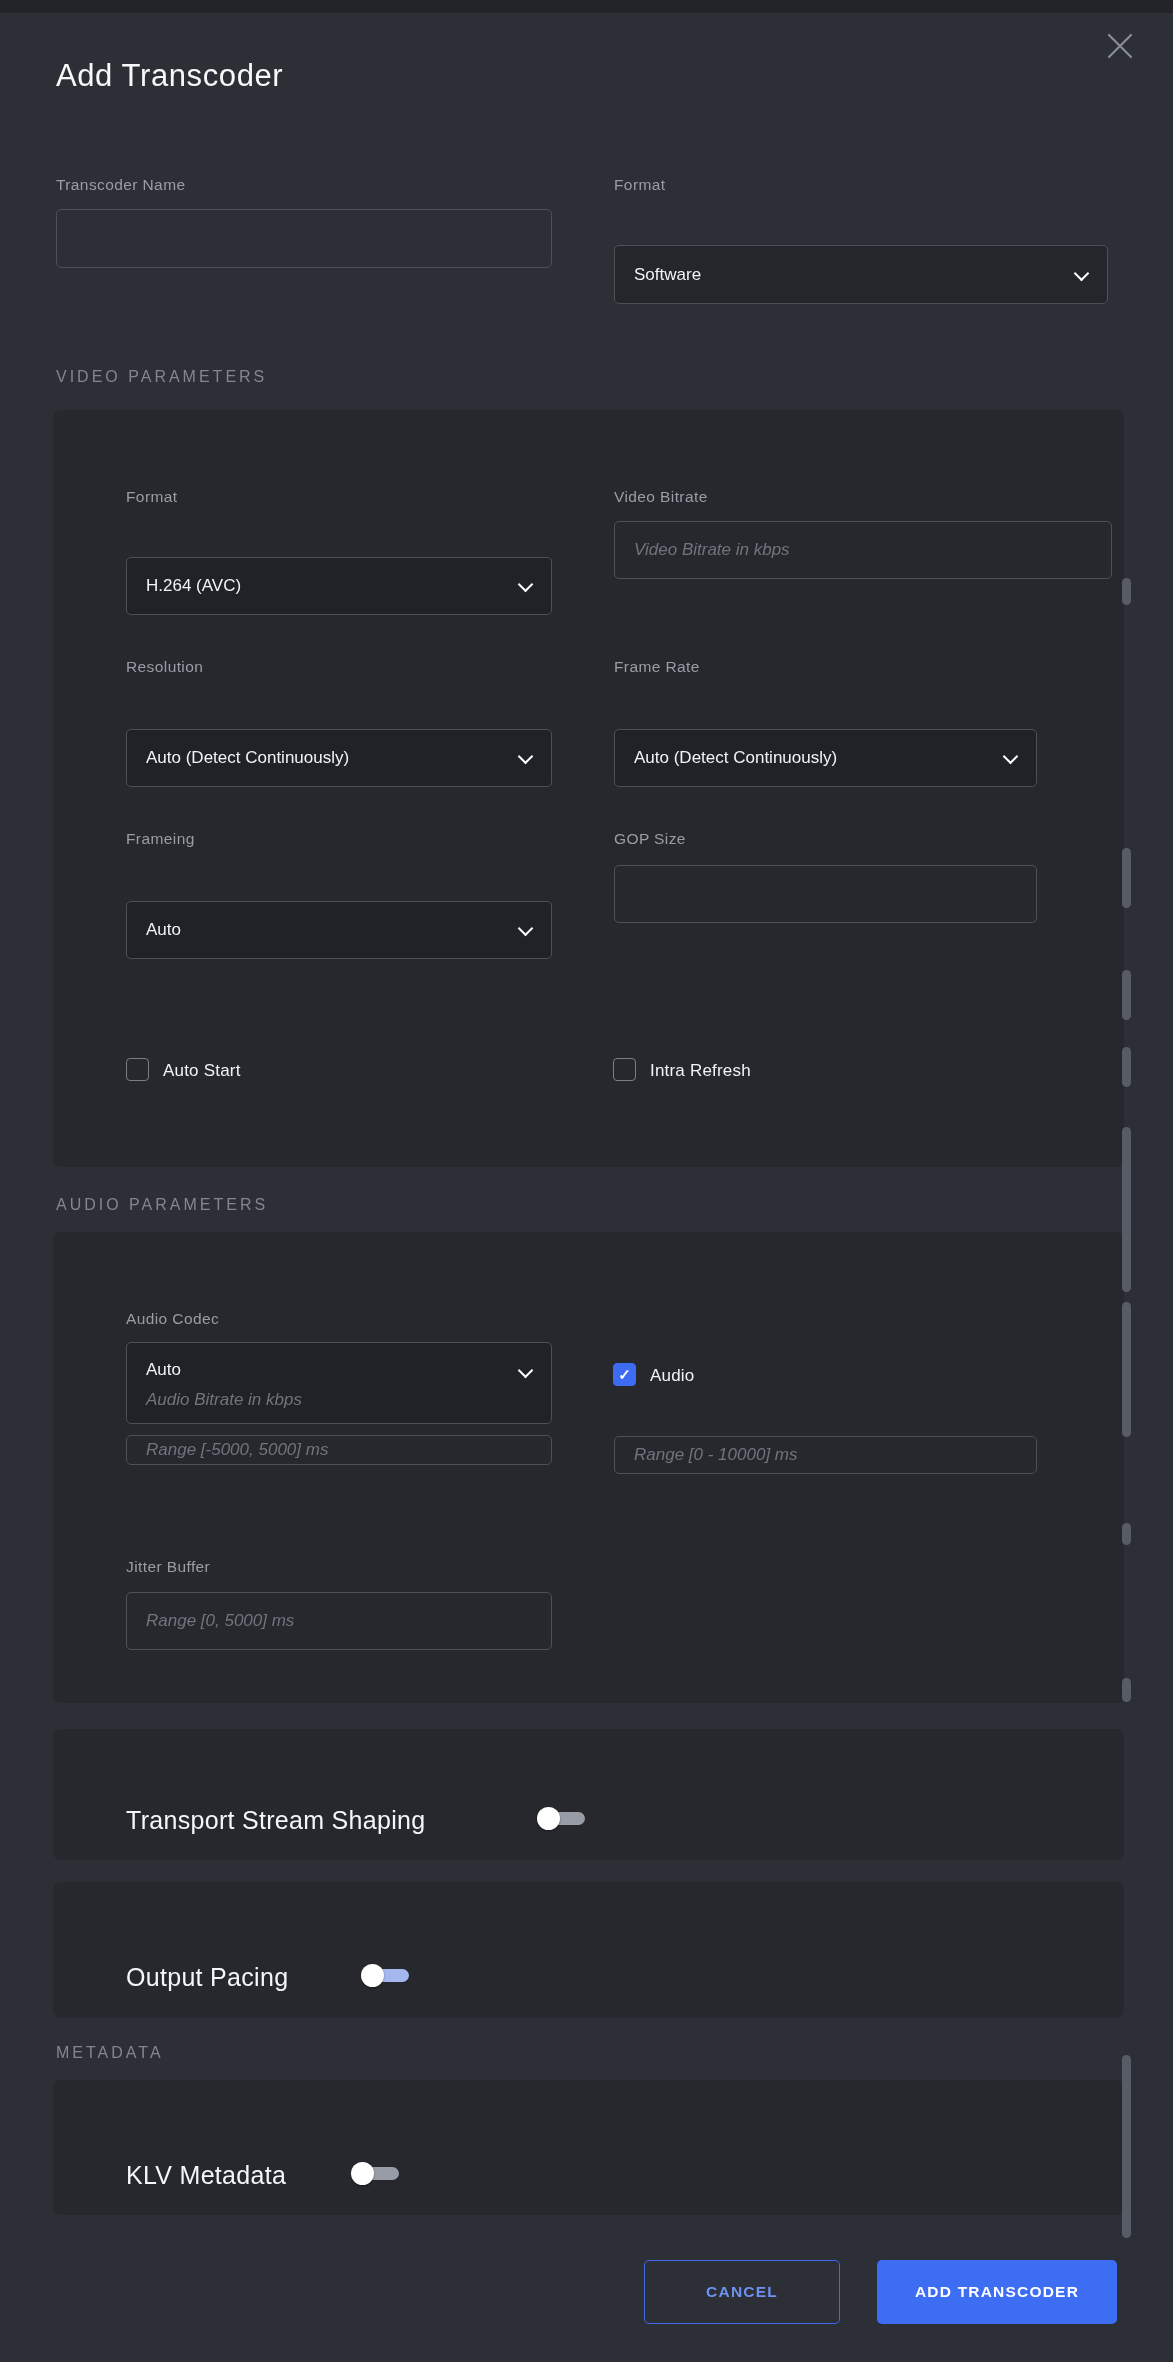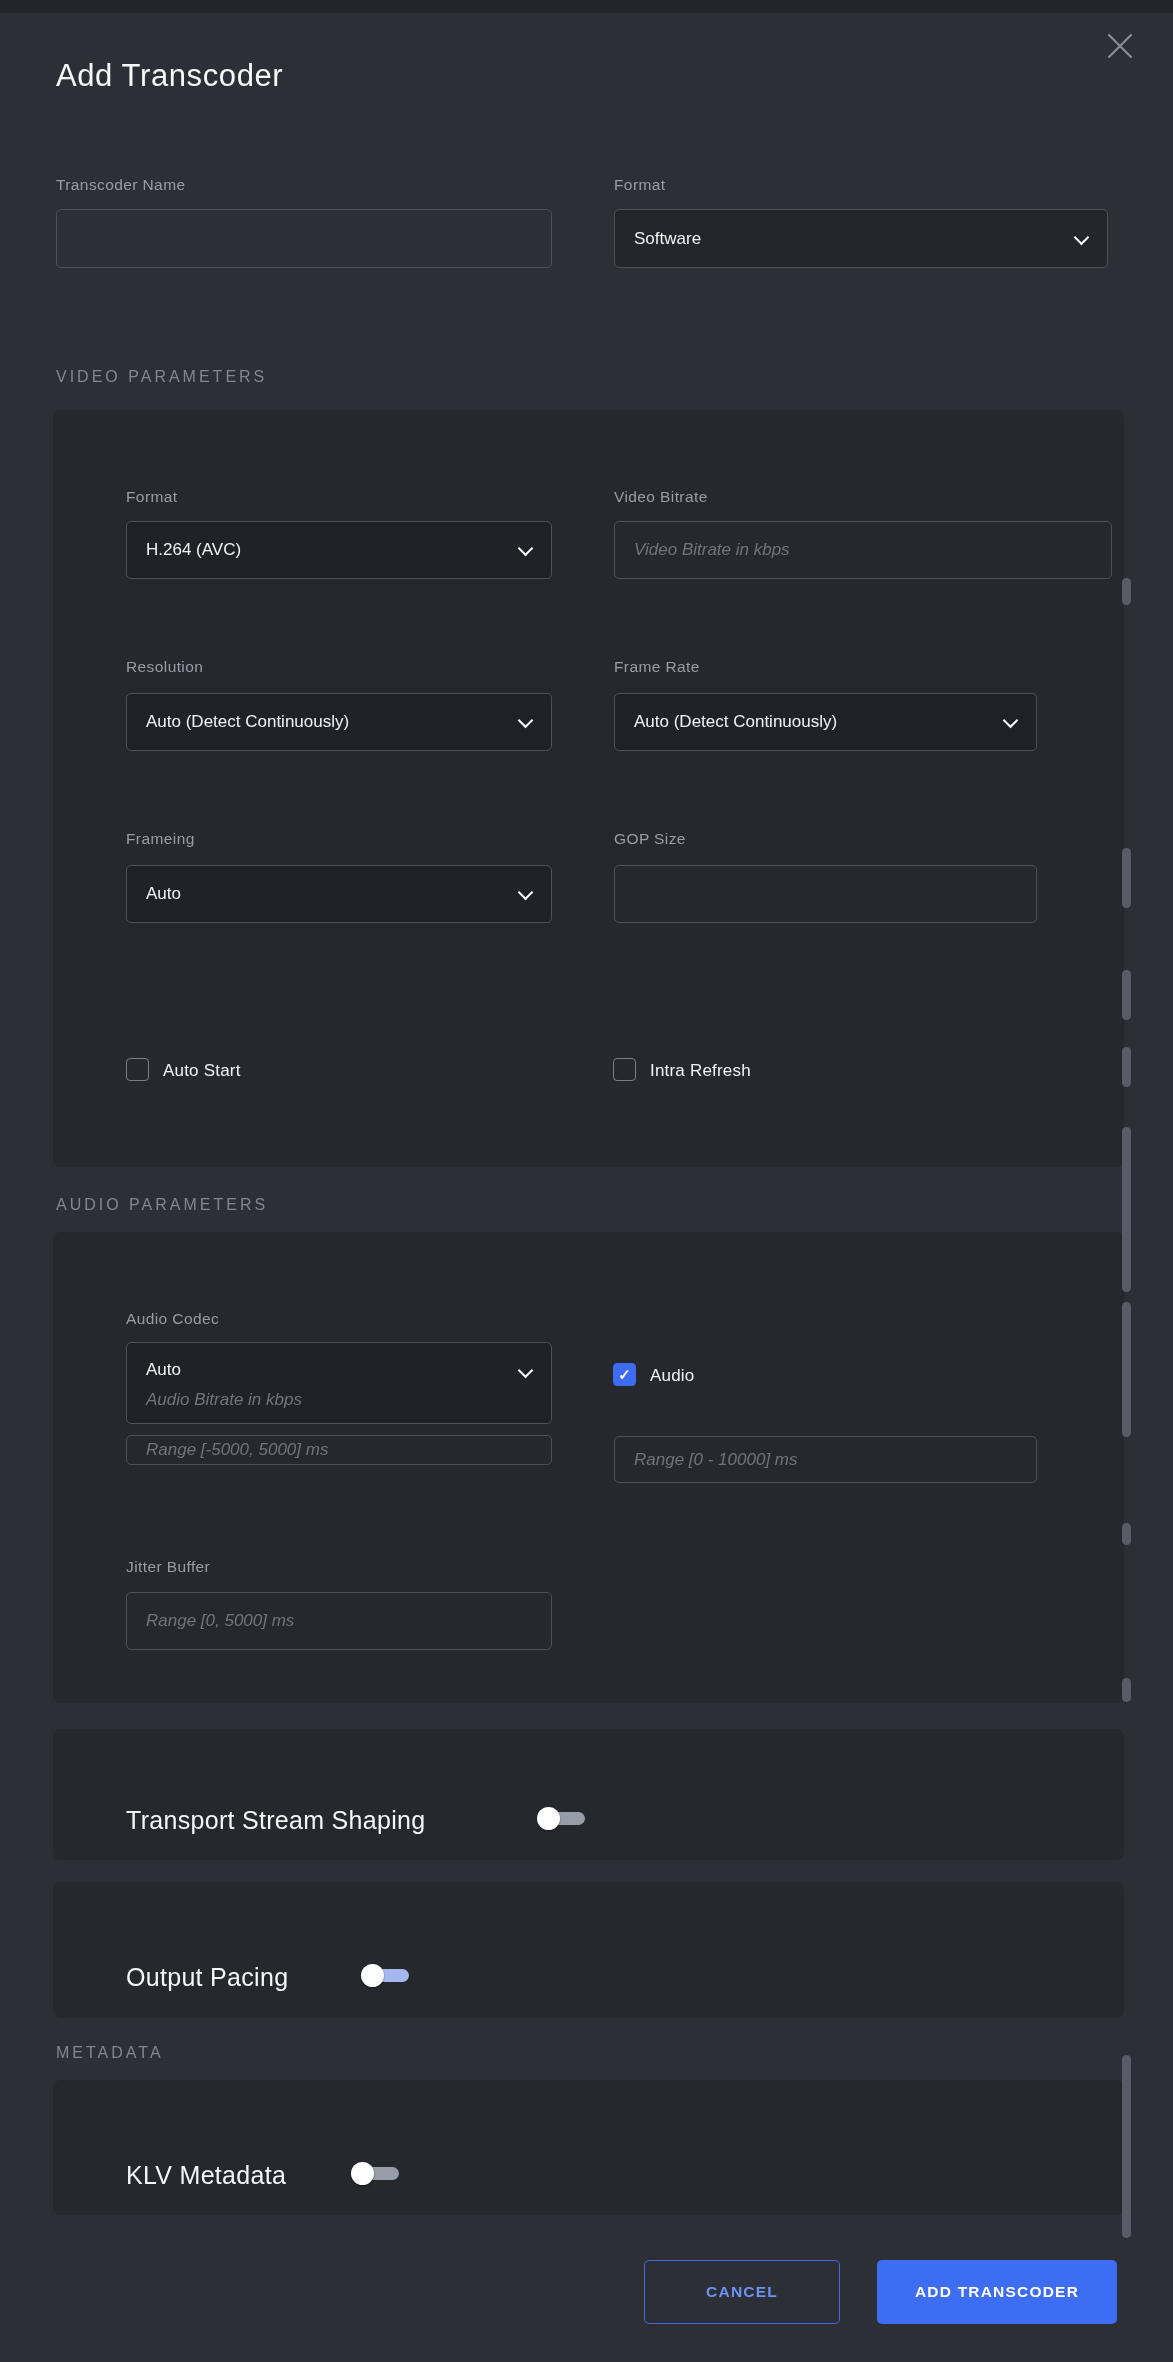--- a/index.html
+++ b/index.html
@@ -23,21 +23,21 @@
   
   .txt{
     position:absolute;background:transparent;border:1px solid #4d5058;border-radius:5px;
     color:#eceef0;font-size:17px;padding:0 0 0 19px;outline:none;box-sizing:border-box;
     font-family:"Liberation Sans", sans-serif;
   }
   .txt::placeholder{color:#71747d;font-style:italic;opacity:1;}
   .select{
     position:absolute;background:#202227;border:1px solid #4d5058;border-radius:5px;
     color:#f2f3f5;font-size:17px;display:flex;align-items:center;padding-left:19px;
-    box-sizing:border-box;cursor:pointer;
+    box-sizing:border-box;cursor:pointer;margin-top:36px;
   }
   .chev{
     position:absolute;right:20px;top:50%;width:9px;height:9px;margin-top:-7px;
     border-left:2px solid #ffffff;border-bottom:2px solid #ffffff;transform:rotate(-45deg);
   }
   
   .combo{
     position:absolute;background:#202227;border:1px solid #4d5058;border-radius:5px;box-sizing:border-box;
   }
   .combo .val{position:absolute;left:19px;top:17px;font-size:17px;color:#f2f3f5;}
@@ -136,21 +136,21 @@
   <span class="val">Auto</span>
   <span class="ghost">Audio Bitrate in kbps</span>
   <span class="chev" style="margin-top:-18px;"></span>
 </div>
 <input class="txt" style="left: 126px; top: 1435px; width: 426px; height: 30px;" placeholder="Range [-5000, 5000] ms">
 
 <div class="cb checked" style="left:613px;top:1363px;">
   <span>✓</span>
 </div>
 <div class="cblbl" style="left:650px;top:1366px;">Audio</div>
-<input class="txt" style="left: 614px; top: 1436px; width: 423px; height: 47px;" placeholder="Range [0 - 10000] ms">
+<input class="txt" style="left: 614px; top: 1436px; width: 423px; height: 38px;" placeholder="Range [0 - 10000] ms">
 
 <div class="abs lbl" style="left:126px;top:1558px;">Jitter Buffer</div>
 <input class="txt" style="left: 126px; top: 1592px; width: 426px; height: 58px;" placeholder="Range [0, 5000] ms">
 
 <div class="abs card" style="top:1729px;height:131px;"></div>
 <div class="rowtitle" style="left:126px;top:1806px;">Transport Stream Shaping</div>
 <div class="toggle" style="left:537px;top:1807px;">
   <span class="track"></span>
   <span class="knob"></span>
 </div>

